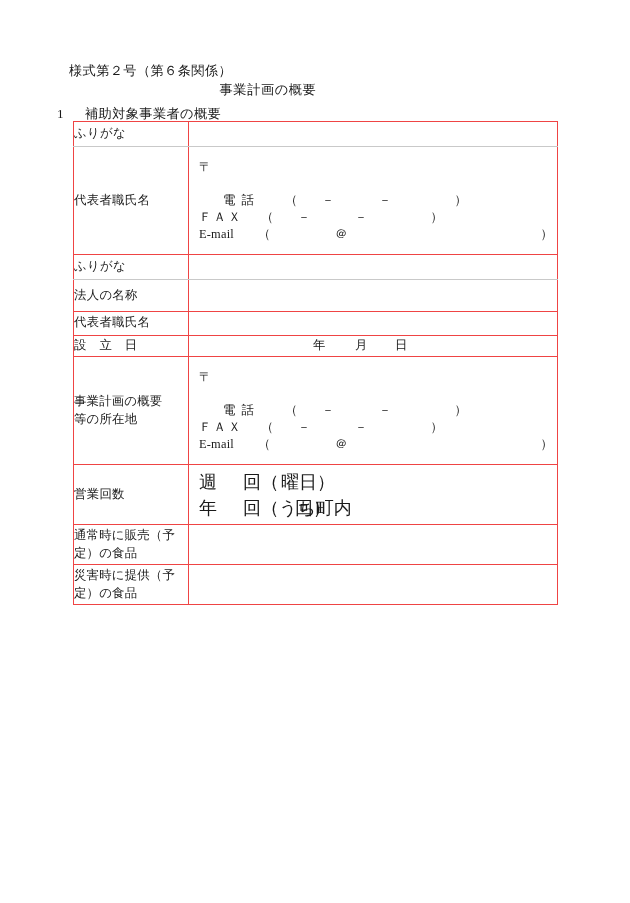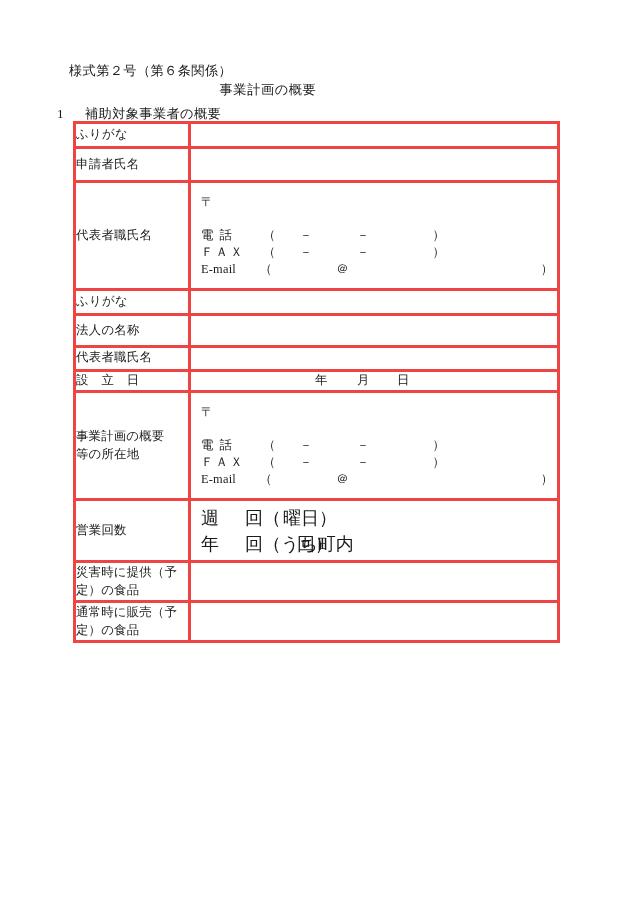--- a/index.html
+++ b/index.html
@@ -61,21 +61,21 @@
     top: 121px;
     width: 484px;
     border-collapse: collapse;
     table-layout: fixed;
     font-size: 12.4px;
   }
   .form-table col.c-label { width: 115px; }
   .form-table col.c-value { width: 369px; }
 
   .form-table td {
-    border: 3px solid #ef4444;
+    border: 1px solid #ef4444;
     padding: 0;
     vertical-align: middle;
     font-size: 12.4px;
     line-height: 1.45;
   }
 
   .lbl {
     padding: 0 0 0 8px;
     letter-spacing: 0.3px;
   }
@@ -120,20 +120,21 @@
   }
   .contact-line:last-child { margin-bottom: 0; }
 
   .cl-key {
     display: inline-block;
     width: 62px;
     letter-spacing: 0.2px;
   }
   .cl-key.spaced {
     letter-spacing: 6px;
+    margin-left: 24px;
   }
   .cl-key.lat {
     font-family: "Liberation Serif", serif;
     letter-spacing: 2.2px;
   }
   .cl-key.mail {
     letter-spacing: 0.2px;
   }
 
   .paren-open { display: inline-block; width: 12px; }
@@ -183,24 +184,20 @@
       <col class="c-label">
       <col class="c-value">
     </colgroup>
     <tbody>
 
       <tr class="r-furi">
         <td class="lbl hair-bottom">ふりがな</td>
         <td class="val hair-bottom"></td>
       </tr>
 
-      <tr class="r-name">
-        <td class="lbl">申請者氏名</td>
-        <td class="val"></td>
-      </tr>
 
       <tr class="r-addr">
         <td class="lbl">代表者職氏名</td>
         <td>
           <div class="contact">
             <div class="postal">〒</div>
 
             <div class="contact-line">
               <span class="cl-key spaced">電話</span>
               <span class="paren-open">（</span>
@@ -294,25 +291,25 @@
               <span class="u-week">週</span><span class="u-kai">回（</span><span>曜日）</span>
             </div>
             <div class="biz-line">
               <span class="u-week">年</span><span class="u-inner">回（うち町内</span><span>回）</span>
             </div>
           </div>
         </td>
       </tr>
 
       <tr class="r-food">
+        <td class="lbl-wrap">通常時に販売（予定）の食品</td>
+        <td class="val"></td>
+      </tr>
+
+      <tr class="r-food">
         <td class="lbl-wrap">災害時に提供（予定）の食品</td>
         <td class="val"></td>
       </tr>
 
-      <tr class="r-food">
-        <td class="lbl-wrap">通常時に販売（予定）の食品</td>
-        <td class="val"></td>
-      </tr>
-
     </tbody>
   </table>
 
 </div>
 
 </body></html>

